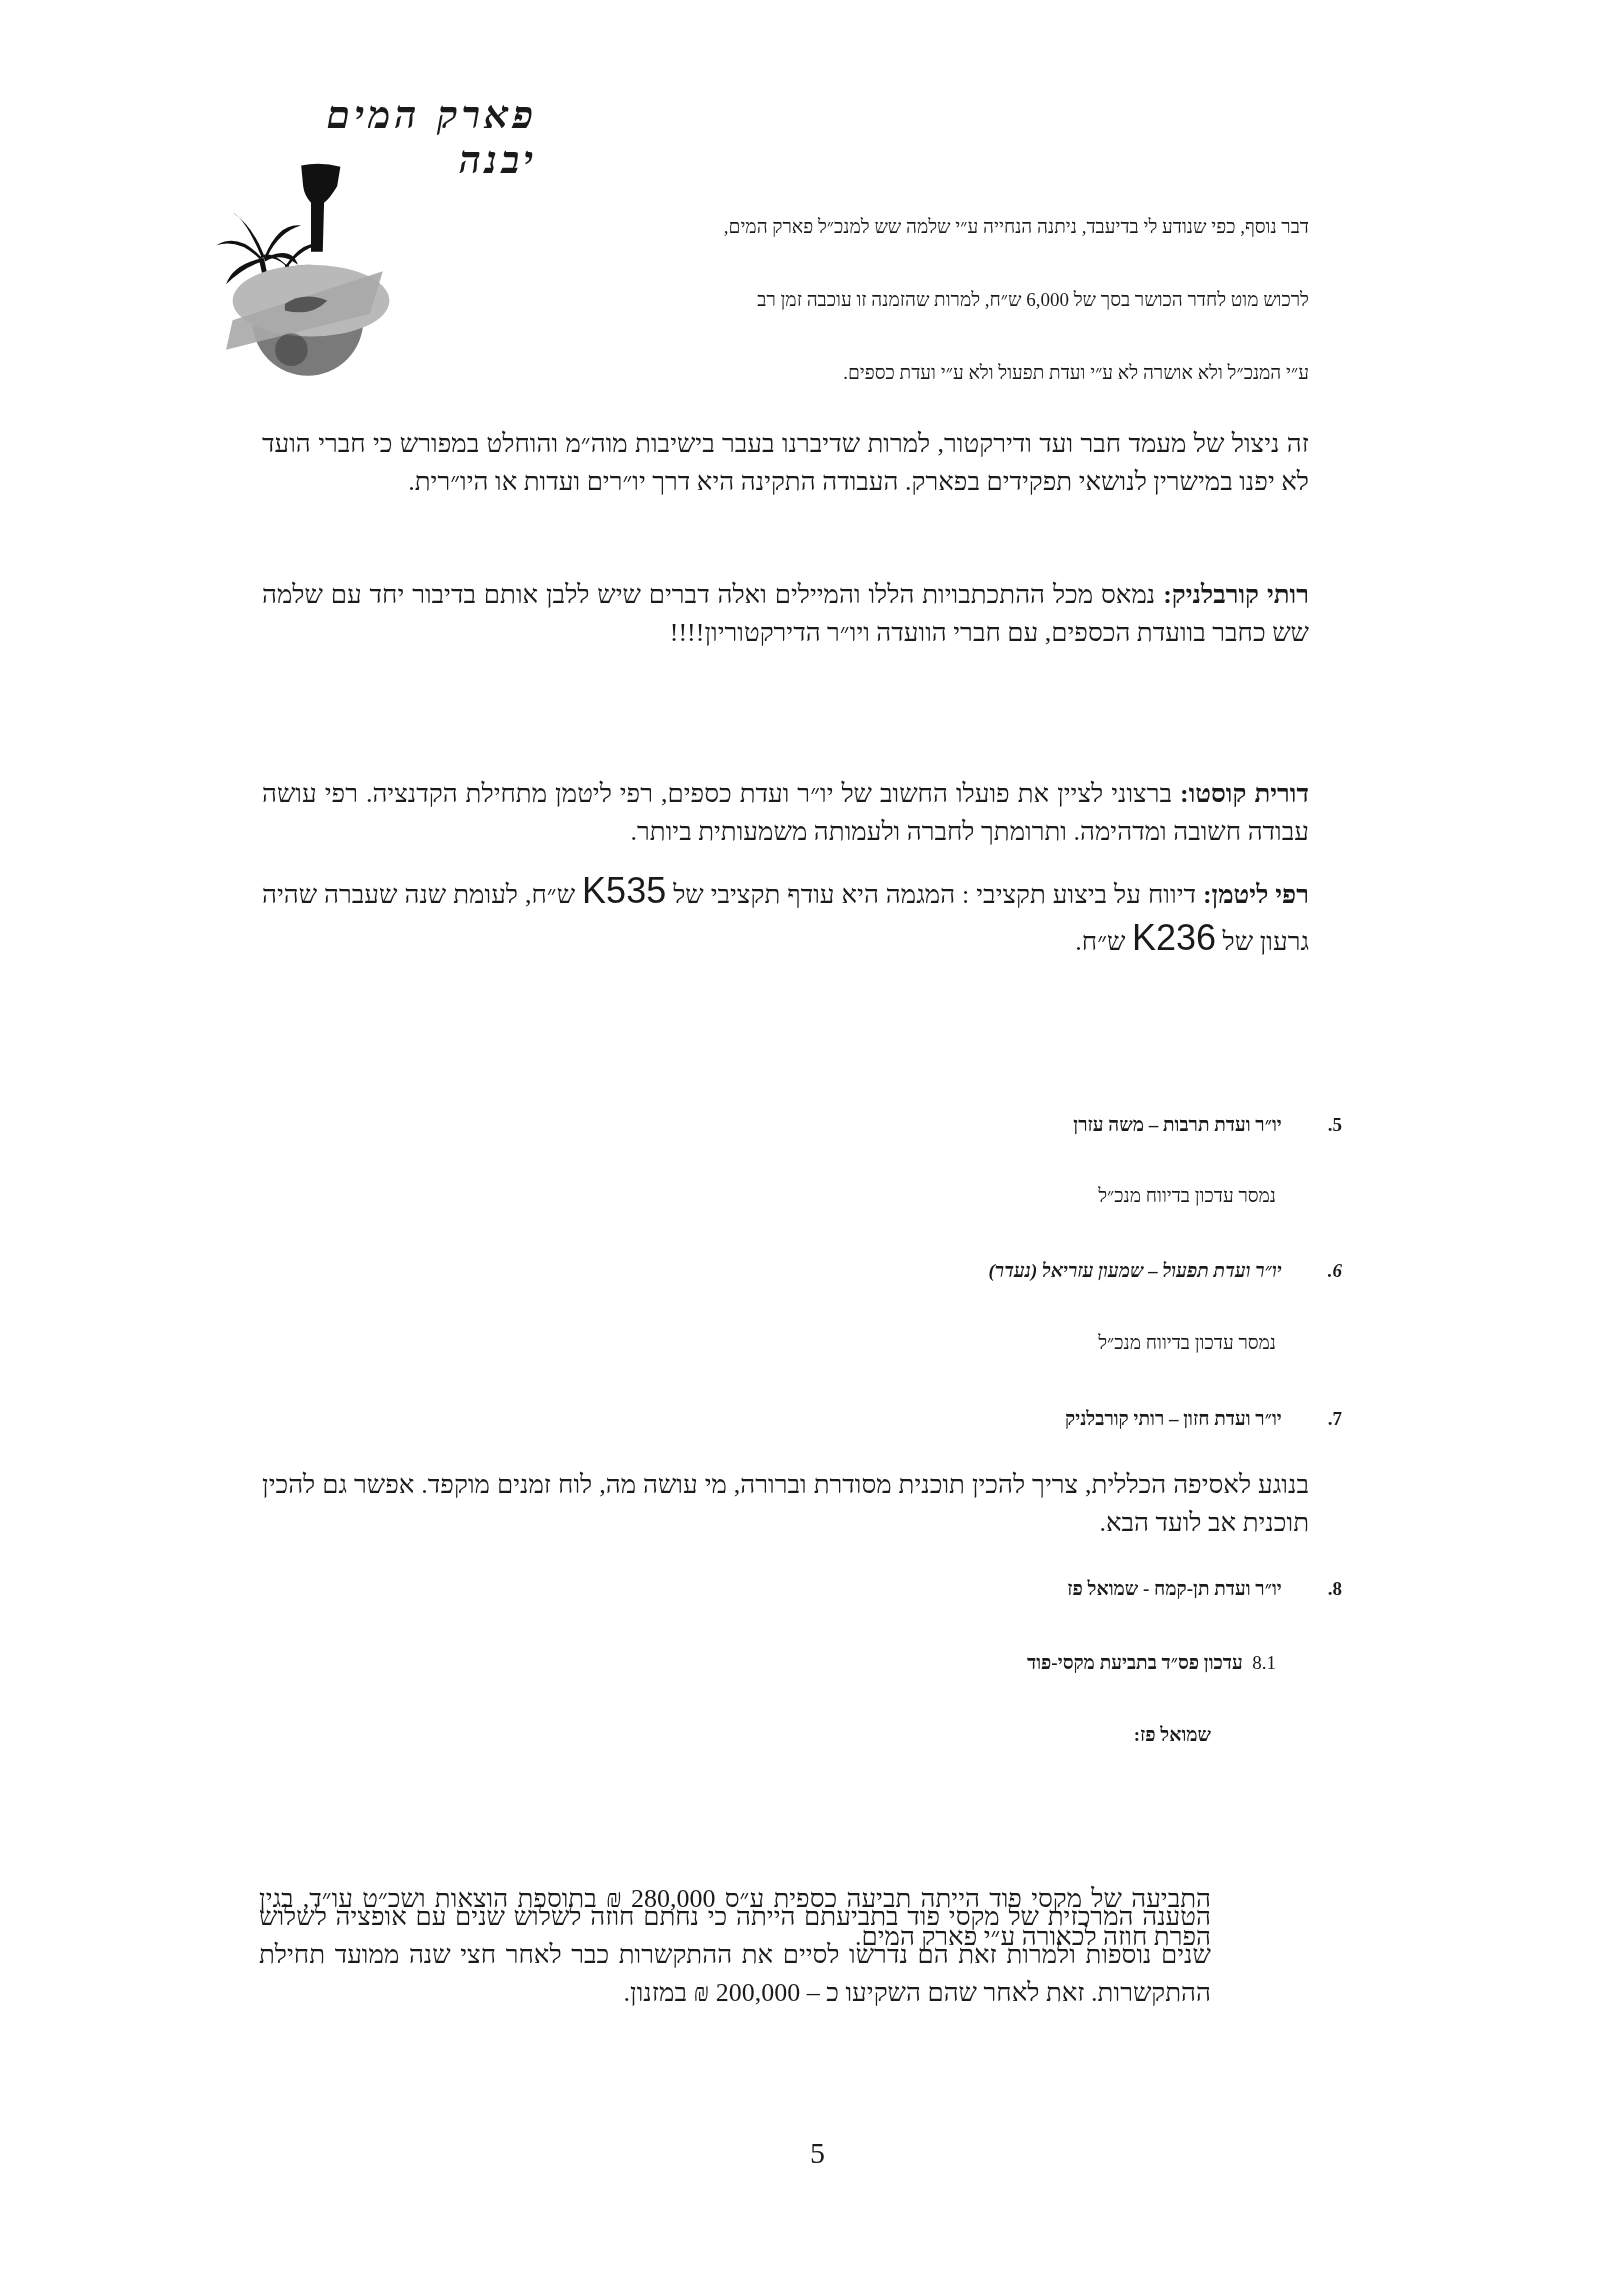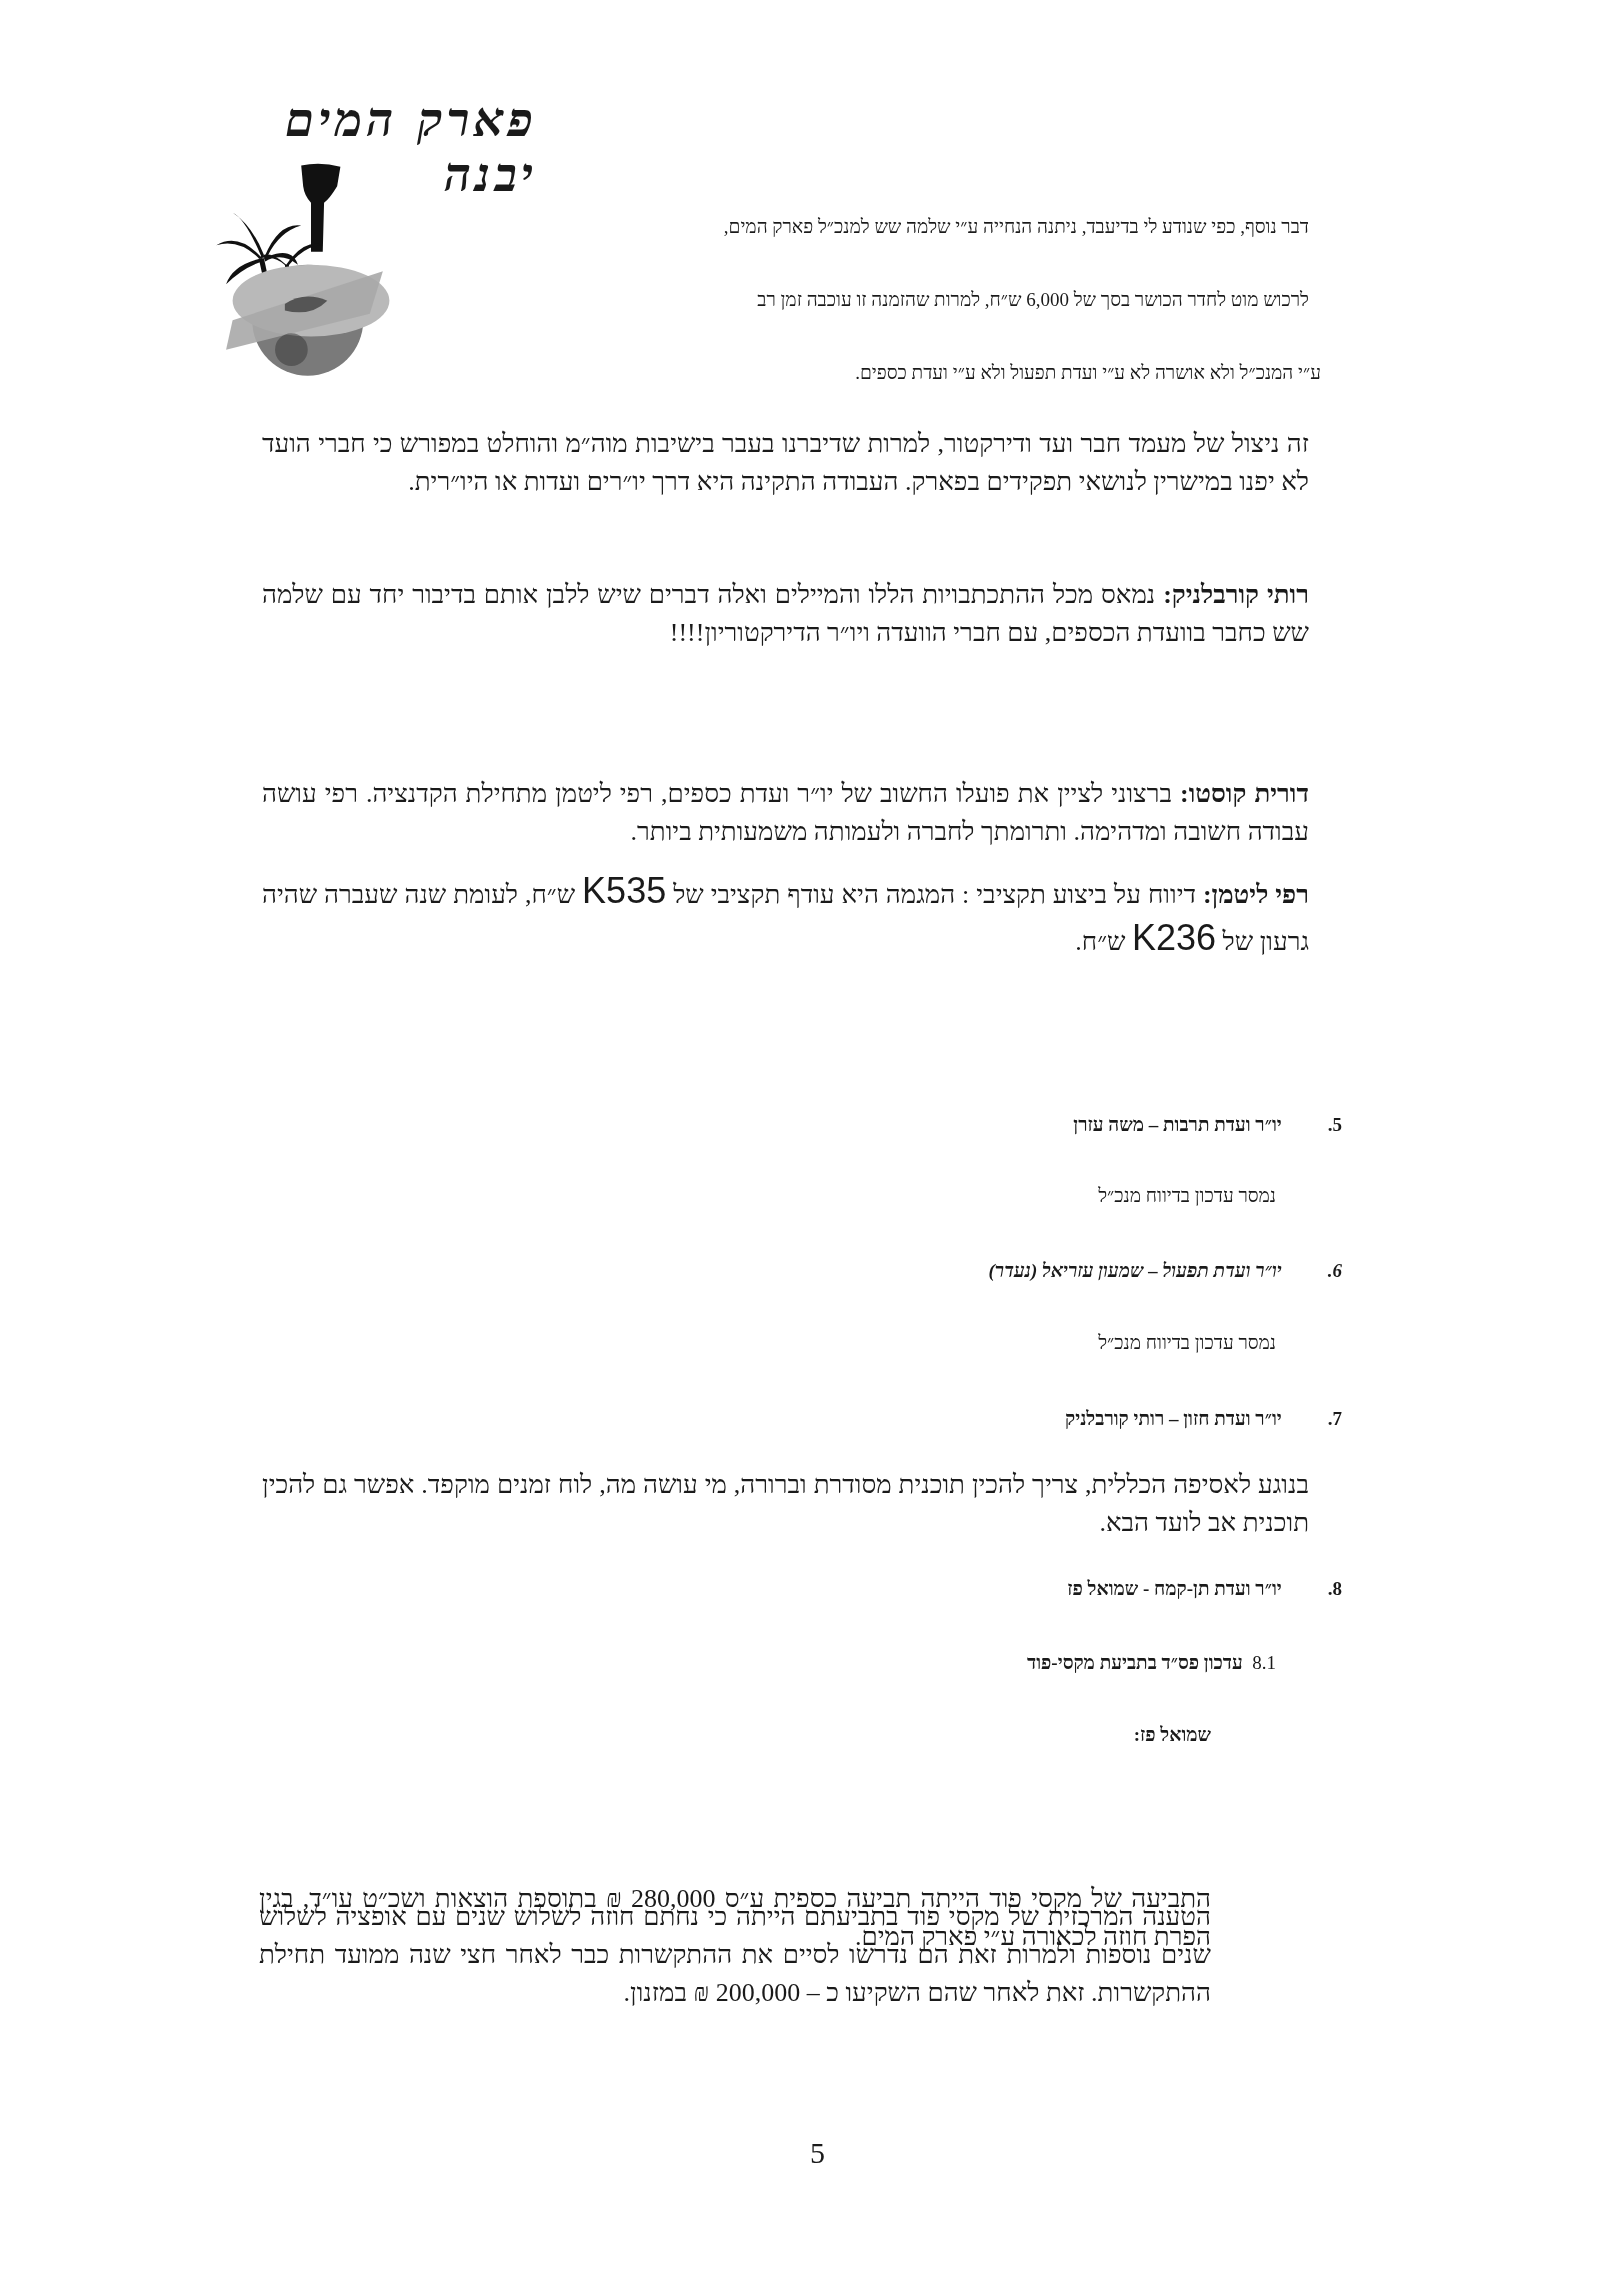--- a/index.html
+++ b/index.html
@@ -1,20 +1,20 @@
 <!DOCTYPE html>
 <html style="font-size:10.5px"><head>
   <meta charset="utf-8">
   <style>
     html, body { margin: 0; padding: 0; background: #ffffff; }
     body { width: 1623px; height: 2295px; position: relative; overflow: hidden; color: #1a1a1a; }
     .page { position: absolute; left: 0; top: 0; width: 1623px; height: 2295px; }
     .header-title {
       position: absolute; left: 249px; top: 92px; width: 288px; text-align: right;
-      font-family: "DejaVu Serif", serif; font-style: italic; font-weight: bold; font-size: 47px;
+      font-family: "DejaVu Serif", serif; font-style: italic; font-weight: bold; font-size: 38px;
       direction: rtl; letter-spacing: 3.9px;
     }
     .logo { position: absolute; left: 213px; top: 160px; width: 196px; height: 216px; }
     .txt {
       position: absolute; direction: rtl; text-align: right;
       font-family: "Liberation Serif", serif; font-size: 19px; line-height: 38px;
       white-space: nowrap;
     }
     .para { position: absolute; direction: rtl; text-align: justify; text-align-last: right;
       font-family: "Liberation Serif", serif; font-size: 26px; line-height: 38px; }
@@ -52,21 +52,21 @@
       <circle cx="145" cy="245" r="85" fill="#7a7a7a"></circle>
       <ellipse cx="150" cy="215" rx="120" ry="55" fill="#b9b9b9"></ellipse>
       <path d="M30 245 L260 170 L240 235 L20 290 Z" fill="#a8a8a8" opacity="0.9"></path>
       <path d="M110 220 Q140 200 175 215 Q150 240 110 230 Z" fill="#555"></path>
       <circle cx="120" cy="290" r="25" fill="#333" opacity="0.5"></circle>
     </svg>
   </div>
 
   <div class="txt" style="right:314px; top:208px;">דבר נוסף, כפי שנודע לי בדיעבד, ניתנה הנחייה ע״י שלמה שש למנכ״ל פארק המים,</div>
   <div class="txt" style="right:314px; top:281px;">לרכוש מוט לחדר הכושר בסך של 6,000 ש״ח, למרות שהזמנה זו עוכבה זמן רב</div>
-  <div class="txt" style="right:302px; top:354px;">ע״י המנכ״ל ולא אושרה לא ע״י ועדת תפעול ולא ע״י ועדת כספים.</div>
+  <div class="txt" style="right:314px; top:354px;">ע״י המנכ״ל ולא אושרה לא ע״י ועדת תפעול ולא ע״י ועדת כספים.</div>
 
   <div class="para" style="right:314px; width:1047px; top:425px;">זה ניצול של מעמד חבר ועד ודירקטור, למרות שדיברנו בעבר בישיבות מוה״מ  והוחלט במפורש כי חברי הועד לא יפנו במישרין  לנושאי תפקידים בפארק. העבודה התקינה היא דרך יו״רים ועדות או היו״רית.</div>
 
   <div class="para" style="right:314px; width:1047px; top:576px;">
     <span class="b">רותי קורבלניק:</span><span> נמאס מכל ההתכתבויות הללו והמיילים ואלה דברים שיש ללבן אותם בדיבור יחד עם שלמה שש כחבר בוועדת הכספים, עם חברי הוועדה ויו״ר הדירקטוריון!!!!</span>
   </div>
 
   <div class="para" style="right:314px; width:1047px; top:749px;margin-top:26px;">
     <span class="b">דורית קוסטו:</span><span> ברצוני לציין את פועלו החשוב של יו״ר ועדת כספים, רפי ליטמן מתחילת הקדנציה. רפי עושה עבודה חשובה ומדהימה. ותרומתך לחברה ולעמותה משמעותית ביותר.</span>
   </div>

